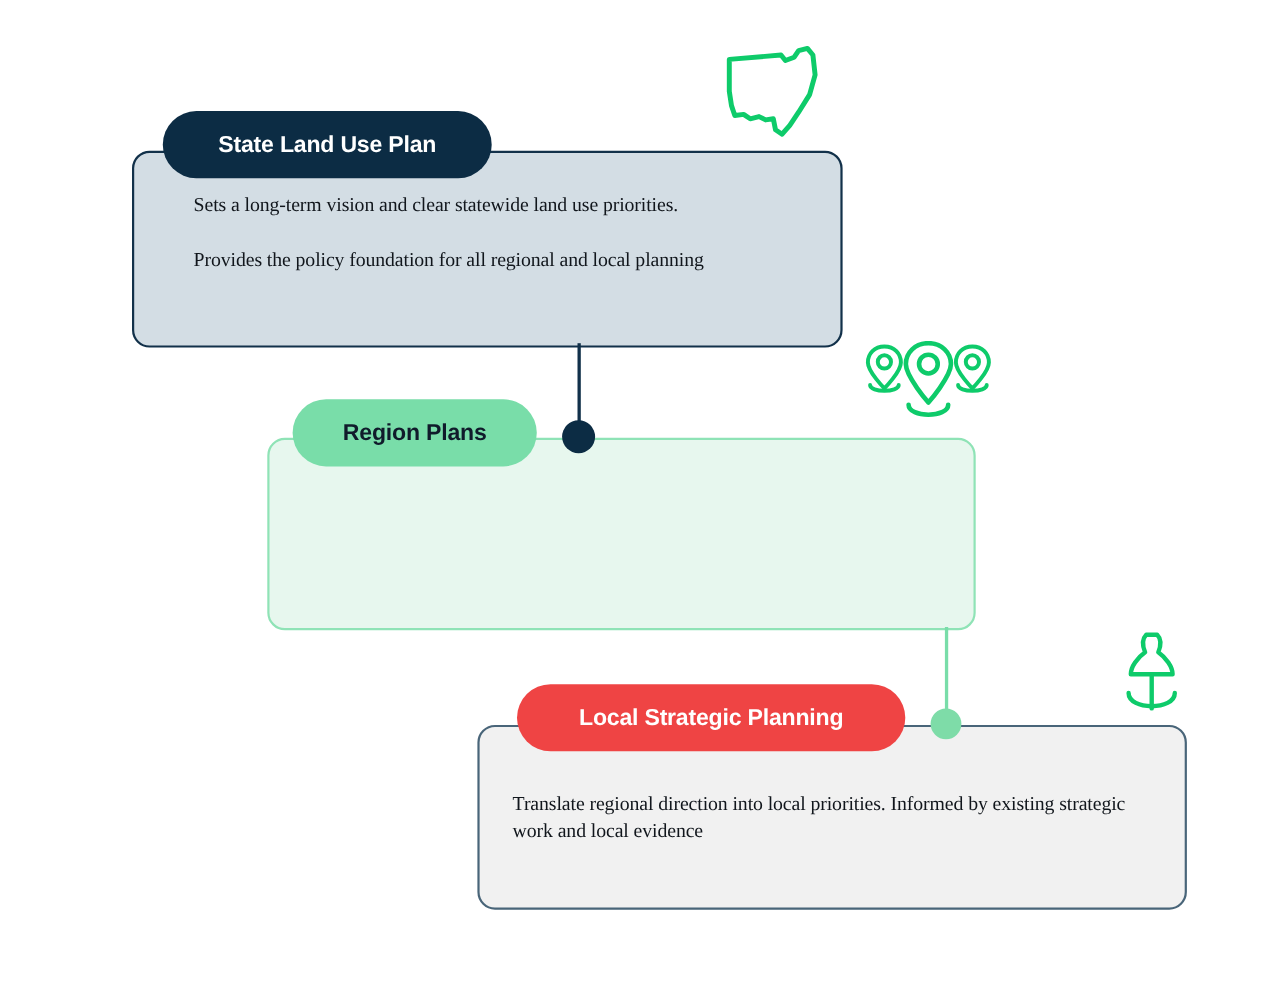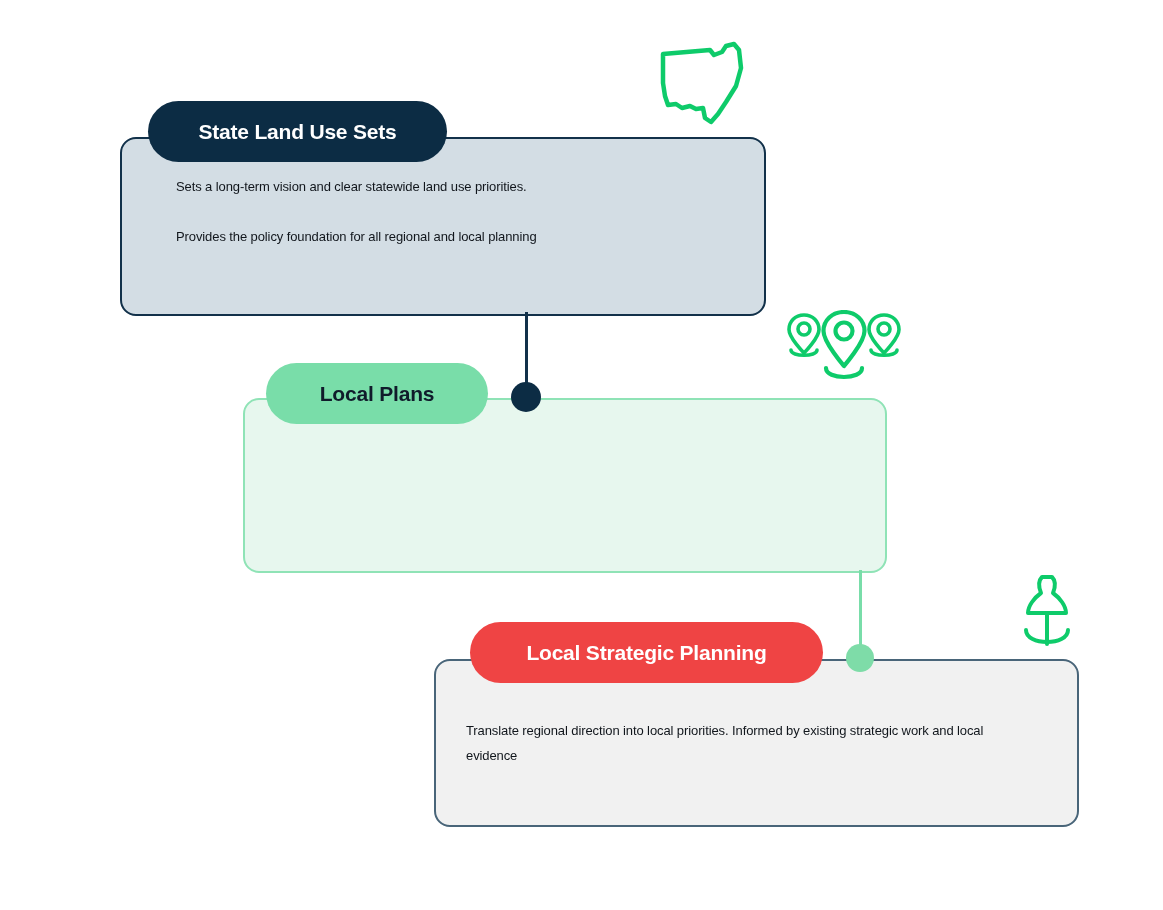--- a/index.html
+++ b/index.html
@@ -21,24 +21,25 @@
   
   .card {
     position: absolute;
     box-sizing: border-box;
     border-radius: 16px;
   }
   .card-body {
     position: absolute;
     box-sizing: border-box;
     color: #11161c;
-    font-size: 13px;
+    font-size: 18px;
     line-height: 25px;
     letter-spacing: -0.1px;
     white-space: pre-line;
+    font-family: Liberation Serif, serif;
   }
 
   
   .pill {
     position: absolute;
     box-sizing: border-box;
     display: flex;
     align-items: center;
     justify-content: center;
     border-radius: 999px;
@@ -208,29 +209,29 @@
   </svg>
 
   <div id="conn1-line" class="conn-line"></div>
   <div id="conn1-dot"></div>
 
   <div id="conn2-line" class="conn-line"></div>
   <div id="conn2-dot"></div>
 
   <div id="card-state" class="card"></div>
   <div id="pill-state" class="pill">
-    <span>State Land Use Sets</span>
+    <span>State Land Use Plan</span>
   </div>
   <div id="body-state" class="card-body">Sets a long-term vision and clear statewide land use priorities.
 
 Provides the policy foundation for all regional and local planning</div>
 
   <div id="card-region" class="card"></div>
   <div id="pill-region" class="pill">
-    <span>Local Plans</span>
+    <span>Region Plans</span>
   </div>
 
   <div id="card-local" class="card"></div>
   <div id="pill-local" class="pill">
     <span>Local Strategic Planning</span>
   </div>
   <div id="body-local" class="card-body">Translate regional direction into local priorities. Informed by existing strategic work and local evidence</div>
 
 </div>
 

